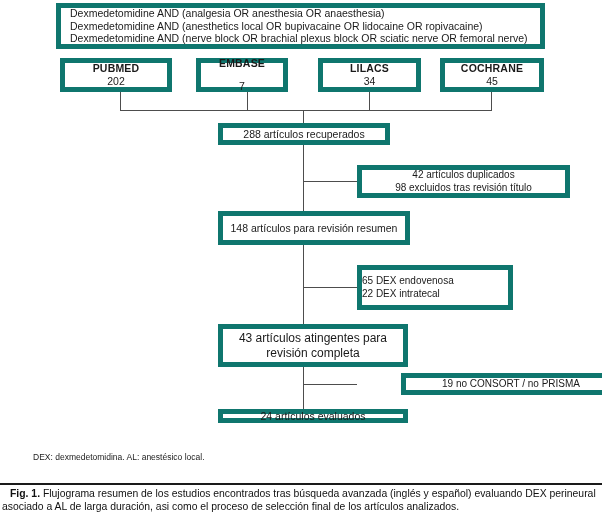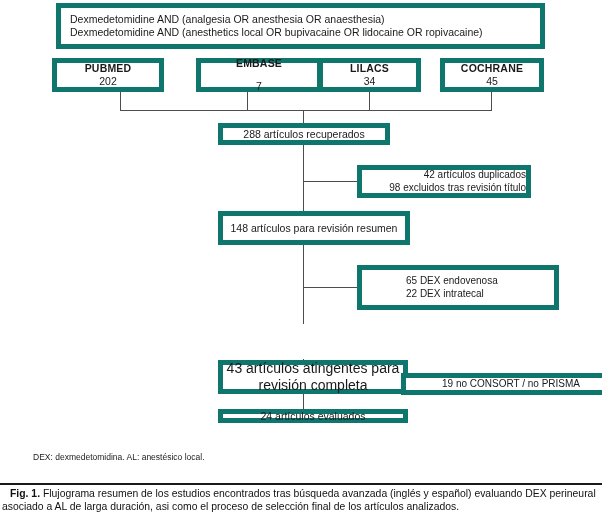--- a/index.html
+++ b/index.html
@@ -47,59 +47,57 @@
   
   .src-box {
     top: 58px;
     height: 34px;
     flex-direction: column;
     font-size: 10.5px;
   }
   .src-box .src-name { font-weight: bold; letter-spacing: .2px; }
   .src-box .src-count { font-weight: normal; }
 
-  #src-pubmed   { left: 52px;  width: 112px; }
-  #src-embase   { left: 196px; width: 126px; gap: 10px; }
+  #src-pubmed   { left: 60px;  width: 112px; }
+  #src-embase   { left: 196px; width: 92px; gap: 10px; }
   #src-lilacs   { left: 318px; width: 103px; }
   #src-cochrane { left: 440px; width: 104px; }
 
   
   #box-retrieved {
     left: 218px; top: 123px; width: 172px; height: 22px;
     font-size: 10.5px;
   }
   #box-abstract {
     left: 218px; top: 211px; width: 192px; height: 34px;
     font-size: 10.5px;
   }
   #box-full {
-    left: 218px; top: 324px; width: 190px; height: 34px;
-    font-size: 14px;
-    margin-top: 36px;
+    left: 218px; top: 324px; width: 190px; height: 43px;
+    font-size: 12px;
   }
   #box-evaluated {
     left: 218px; top: 409px; width: 190px; height: 14px;
     font-size: 10.5px;
   }
 
   
   #excl-1 {
-    left: 357px; top: 165px; width: 174px; height: 33px;
+    left: 357px; top: 165px; width: 213px; height: 33px;
     font-size: 10px;
     flex-direction: column;
-    align-items: flex-end;
+    align-items: center;
     justify-content: center;
   }
   #excl-2 {
-    left: 357px; top: 265px; width: 202px; height: 45px;
+    left: 357px; top: 265px; width: 156px; height: 45px;
     font-size: 10px;
     flex-direction: column;
     align-items: flex-start;
     justify-content: center;
-    padding-left: 44px;
   }
   #excl-3 {
     left: 357px; top: 373px; width: 220px; height: 22px;
     font-size: 10px;
     margin-left: 44px;
   }
   .excl-line { display: block; white-space: nowrap; }
 
   
   .line {
@@ -154,20 +152,21 @@
 <div class="line v" style="left:303px; top:245px; height:79px;"></div>
 <div class="line v" style="left:303px; top:359px; height:50px;"></div>
 
 <div class="line h" style="left:303px; top:181px; width:54px;"></div>
 <div class="line h" style="left:303px; top:287px; width:54px;"></div>
 <div class="line h" style="left:303px; top:384px; width:54px;"></div>
 
 <div class="box" id="query-box">
   <span class="qline">Dexmedetomidine AND (analgesia OR anesthesia OR anaesthesia)</span>
   <span class="qline">Dexmedetomidine AND (anesthetics local OR bupivacaine OR lidocaine OR ropivacaine)</span>
+  <span class="qline">Dexmedetomidine AND (nerve block OR brachial plexus block OR sciatic nerve OR femoral nerve)</span>
 </div>
 
 <div class="box src-box" id="src-pubmed">
   <span class="src-name">PUBMED</span>
   <span class="src-count">202</span>
 </div>
 <div class="box src-box" id="src-embase">
   <span class="src-name">EMBASE</span>
   <span class="src-count">7</span>
 </div>

